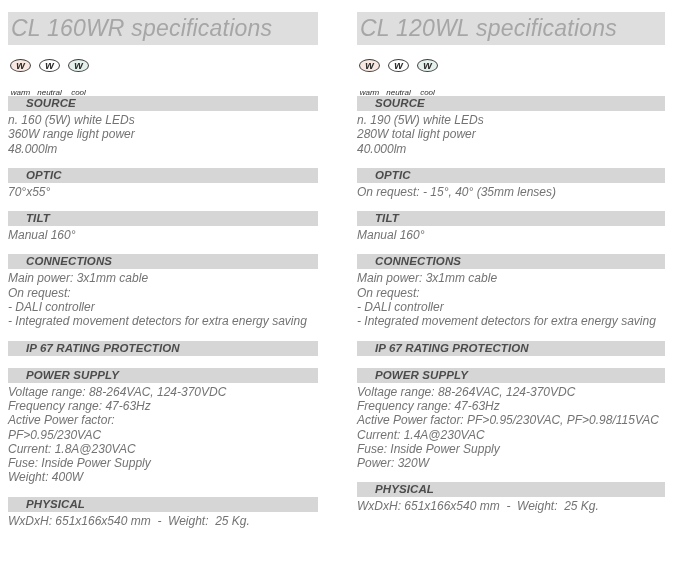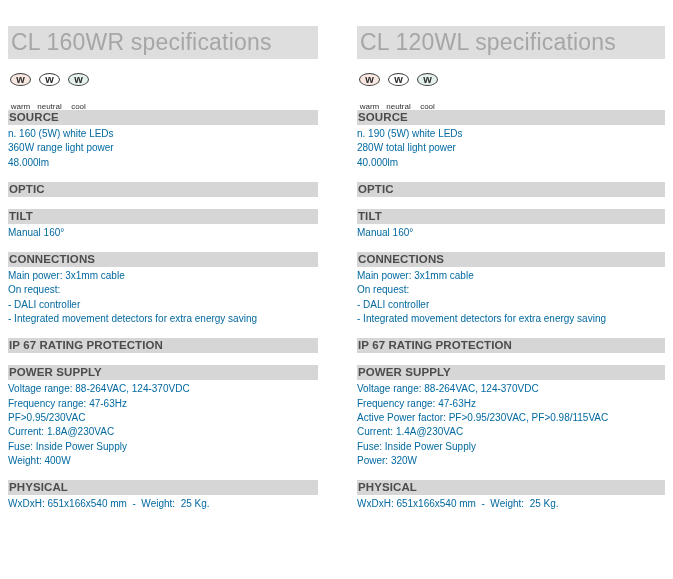--- a/index.html
+++ b/index.html
@@ -5,24 +5,25 @@
   * { margin: 0; padding: 0; box-sizing: border-box; }
   html, body { width: 673px; height: 579px; background: #ffffff; }
   body {
     font-family: "Liberation Sans", sans-serif;
     color: #3d3d3d;
     position: relative;
     overflow: hidden;
   }
   .sheet {
     position: absolute;
-    top: 26px; left: 8px;
+    top: 12px; left: 8px;
     width: 657px;
     display: flex;
     gap: 39px;
+    font-style: italic;
   }
   .column { width: 310px; }
   .column:last-child { width: 308px; }
 
   .title-bar {
     height: 33px;
     background: #dedede;
     color: #a6a6a6;
     font-size: 23px;
     line-height: 32px;
@@ -65,29 +66,29 @@
   }
 
   .section { margin-bottom: 12px; }
   .heading {
     height: 15px;
     background: #d6d6d6;
     color: #4c4c4c;
     font-size: 11.5px;
     font-weight: bold;
     line-height: 15px;
-    padding-left: 1px;
+    padding-left: 18px;
     letter-spacing: 0.1px;
     white-space: nowrap;
     margin-bottom: 2px;
   }
   .line {
-    font-size: 10px;
+    font-size: 12px;
     line-height: 14.3px;
-    color: #0369a1;
+    color: #737373;
     white-space: pre-wrap;
   }
 </style>
 </head>
 <body>
 
 <div class="sheet">
   <section class="column">
       <div class="title-bar">CL 160WR specifications</div>
       <div class="swatches">
@@ -111,39 +112,41 @@
         </div>
       </div>
       <div class="section">
         <div class="heading">SOURCE</div>
         <div class="line">n. 160 (5W) white LEDs</div>
         <div class="line">360W range light power</div>
         <div class="line">48.000lm</div>
       </div>
       <div class="section">
         <div class="heading">OPTIC</div>
+        <div class="line">70°x55°</div>
       </div>
       <div class="section">
         <div class="heading">TILT</div>
         <div class="line">Manual 160°</div>
       </div>
       <div class="section">
         <div class="heading">CONNECTIONS</div>
         <div class="line">Main power: 3x1mm cable</div>
         <div class="line">On request:</div>
         <div class="line">- DALI controller</div>
         <div class="line">- Integrated movement detectors for extra energy saving</div>
       </div>
       <div class="section">
         <div class="heading">IP 67 RATING PROTECTION</div>
       </div>
       <div class="section">
         <div class="heading">POWER SUPPLY</div>
         <div class="line">Voltage range: 88-264VAC, 124-370VDC</div>
         <div class="line">Frequency range: 47-63Hz</div>
+        <div class="line">Active Power factor:</div>
         <div class="line">PF&gt;0.95/230VAC</div>
         <div class="line">Current: 1.8A@230VAC</div>
         <div class="line">Fuse: Inside Power Supply</div>
         <div class="line">Weight: 400W</div>
       </div>
       <div class="section">
         <div class="heading">PHYSICAL</div>
         <div class="line">WxDxH: 651x166x540 mm  -  Weight:  25 Kg.</div>
       </div>
     </section>
@@ -170,20 +173,21 @@
         </div>
       </div>
       <div class="section">
         <div class="heading">SOURCE</div>
         <div class="line">n. 190 (5W) white LEDs</div>
         <div class="line">280W total light power</div>
         <div class="line">40.000lm</div>
       </div>
       <div class="section">
         <div class="heading">OPTIC</div>
+        <div class="line">On request: - 15°, 40° (35mm lenses)</div>
       </div>
       <div class="section">
         <div class="heading">TILT</div>
         <div class="line">Manual 160°</div>
       </div>
       <div class="section">
         <div class="heading">CONNECTIONS</div>
         <div class="line">Main power: 3x1mm cable</div>
         <div class="line">On request:</div>
         <div class="line">- DALI controller</div>

